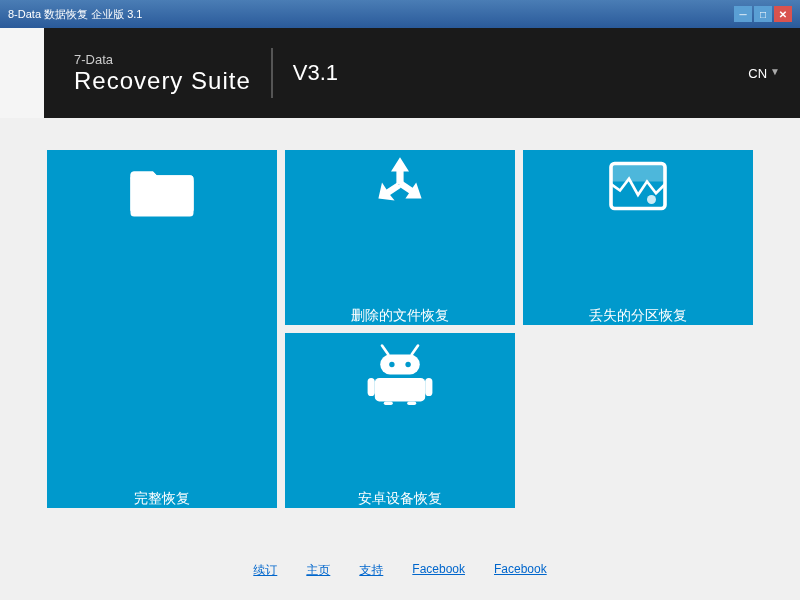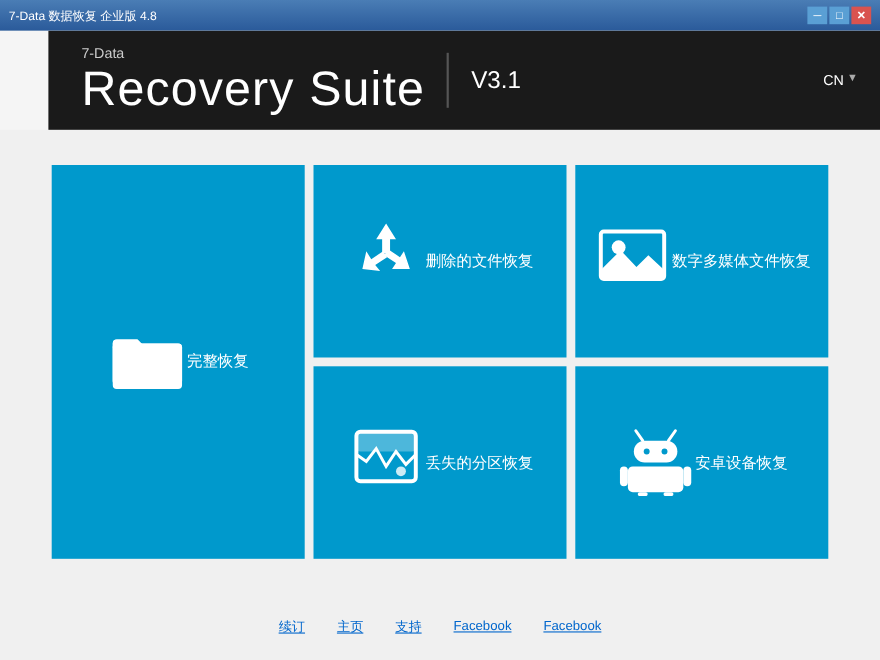--- a/index.html
+++ b/index.html
@@ -68,21 +68,21 @@
       display: flex;
       flex-direction: column;
     }
     .header-logo-top {
       color: #cccccc;
       font-size: 13px;
       font-weight: normal;
     }
     .header-logo-main {
       color: white;
-      font-size: 44px;
+      font-size: 24px;
       font-weight: 300;
       letter-spacing: 1px;
     }
     .header-divider {
       width: 2px;
       height: 50px;
       background: #555;
       margin: 0 20px;
     }
     .header-version {
@@ -123,23 +123,23 @@
       display: grid;
       grid-template-columns: 230px 230px 230px;
       grid-template-rows: 175px 175px;
       gap: 8px;
     }
 
     
     .tile {
       background: #0099cc;
       display: flex;
-      flex-direction: row;
-      align-items: center;
-      justify-content: center;
+      flex-direction: column;
+      align-items: center;
+      justify-content: space-between;
       cursor: pointer;
       position: relative;
       transition: background 0.15s;
     }
     .tile.large {
       grid-row: 1 / 3;
       grid-column: 1 / 2;
     }
     .tile-icon {
       width: 72px;
@@ -182,21 +182,21 @@
     }
     .footer-copyright {
       color: #666;
       font-size: 11px;
     }
   </style>
 </head>
 <body>
 
 <div class="titlebar">
-  <span class="titlebar-title">7-Data 数据恢复 企业版 4.8</span>
+  <span class="titlebar-title">8-Data 数据恢复 企业版 3.1</span>
   <div class="titlebar-controls">
     <button class="titlebar-btn minimize">─</button>
     <button class="titlebar-btn maximize">□</button>
     <button class="titlebar-btn close">✕</button>
   </div>
 </div>
 
 <div class="window">
 
   <div class="header">
@@ -238,31 +238,20 @@
 
               <path d="M16 54 L20 36 L25 44 L37 36 L41 42 L29 50 L34 56 Z"></path>
 
               <path d="M64 54 L46 54 L50 48 L38 40 L42 34 L54 42 L58 36 Z"></path>
             </g>
           </svg>
         </div>
         <span class="tile-label">删除的文件恢复</span>
       </div>
 
-      <div class="tile">
-        <div class="tile-icon">
-          <svg viewBox="0 0 80 80" xmlns="http://www.w3.org/2000/svg">
-
-            <rect x="8" y="16" width="64" height="48" rx="3" ry="3" fill="none" stroke="white" stroke-width="4"></rect>
-            <circle cx="26" cy="32" r="7" fill="white"></circle>
-            <polygon points="8,64 8,55 28,35 44,52 56,40 72,55 72,64" fill="white"></polygon>
-          </svg>
-        </div>
-        <span class="tile-label">数字多媒体文件恢复</span>
-      </div>
 
       <div class="tile">
         <div class="tile-icon">
           <svg viewBox="0 0 80 80" xmlns="http://www.w3.org/2000/svg">
 
             <rect x="10" y="15" width="60" height="50" rx="4" ry="4" fill="none" stroke="white" stroke-width="4"></rect>
             <rect x="10" y="15" width="60" height="20" rx="4" ry="4" fill="white" opacity="0.3"></rect>
 
             <polyline points="10,38 20,45 30,32 40,50 50,35 60,48 70,38" fill="none" stroke="white" stroke-width="3"></polyline>
 

